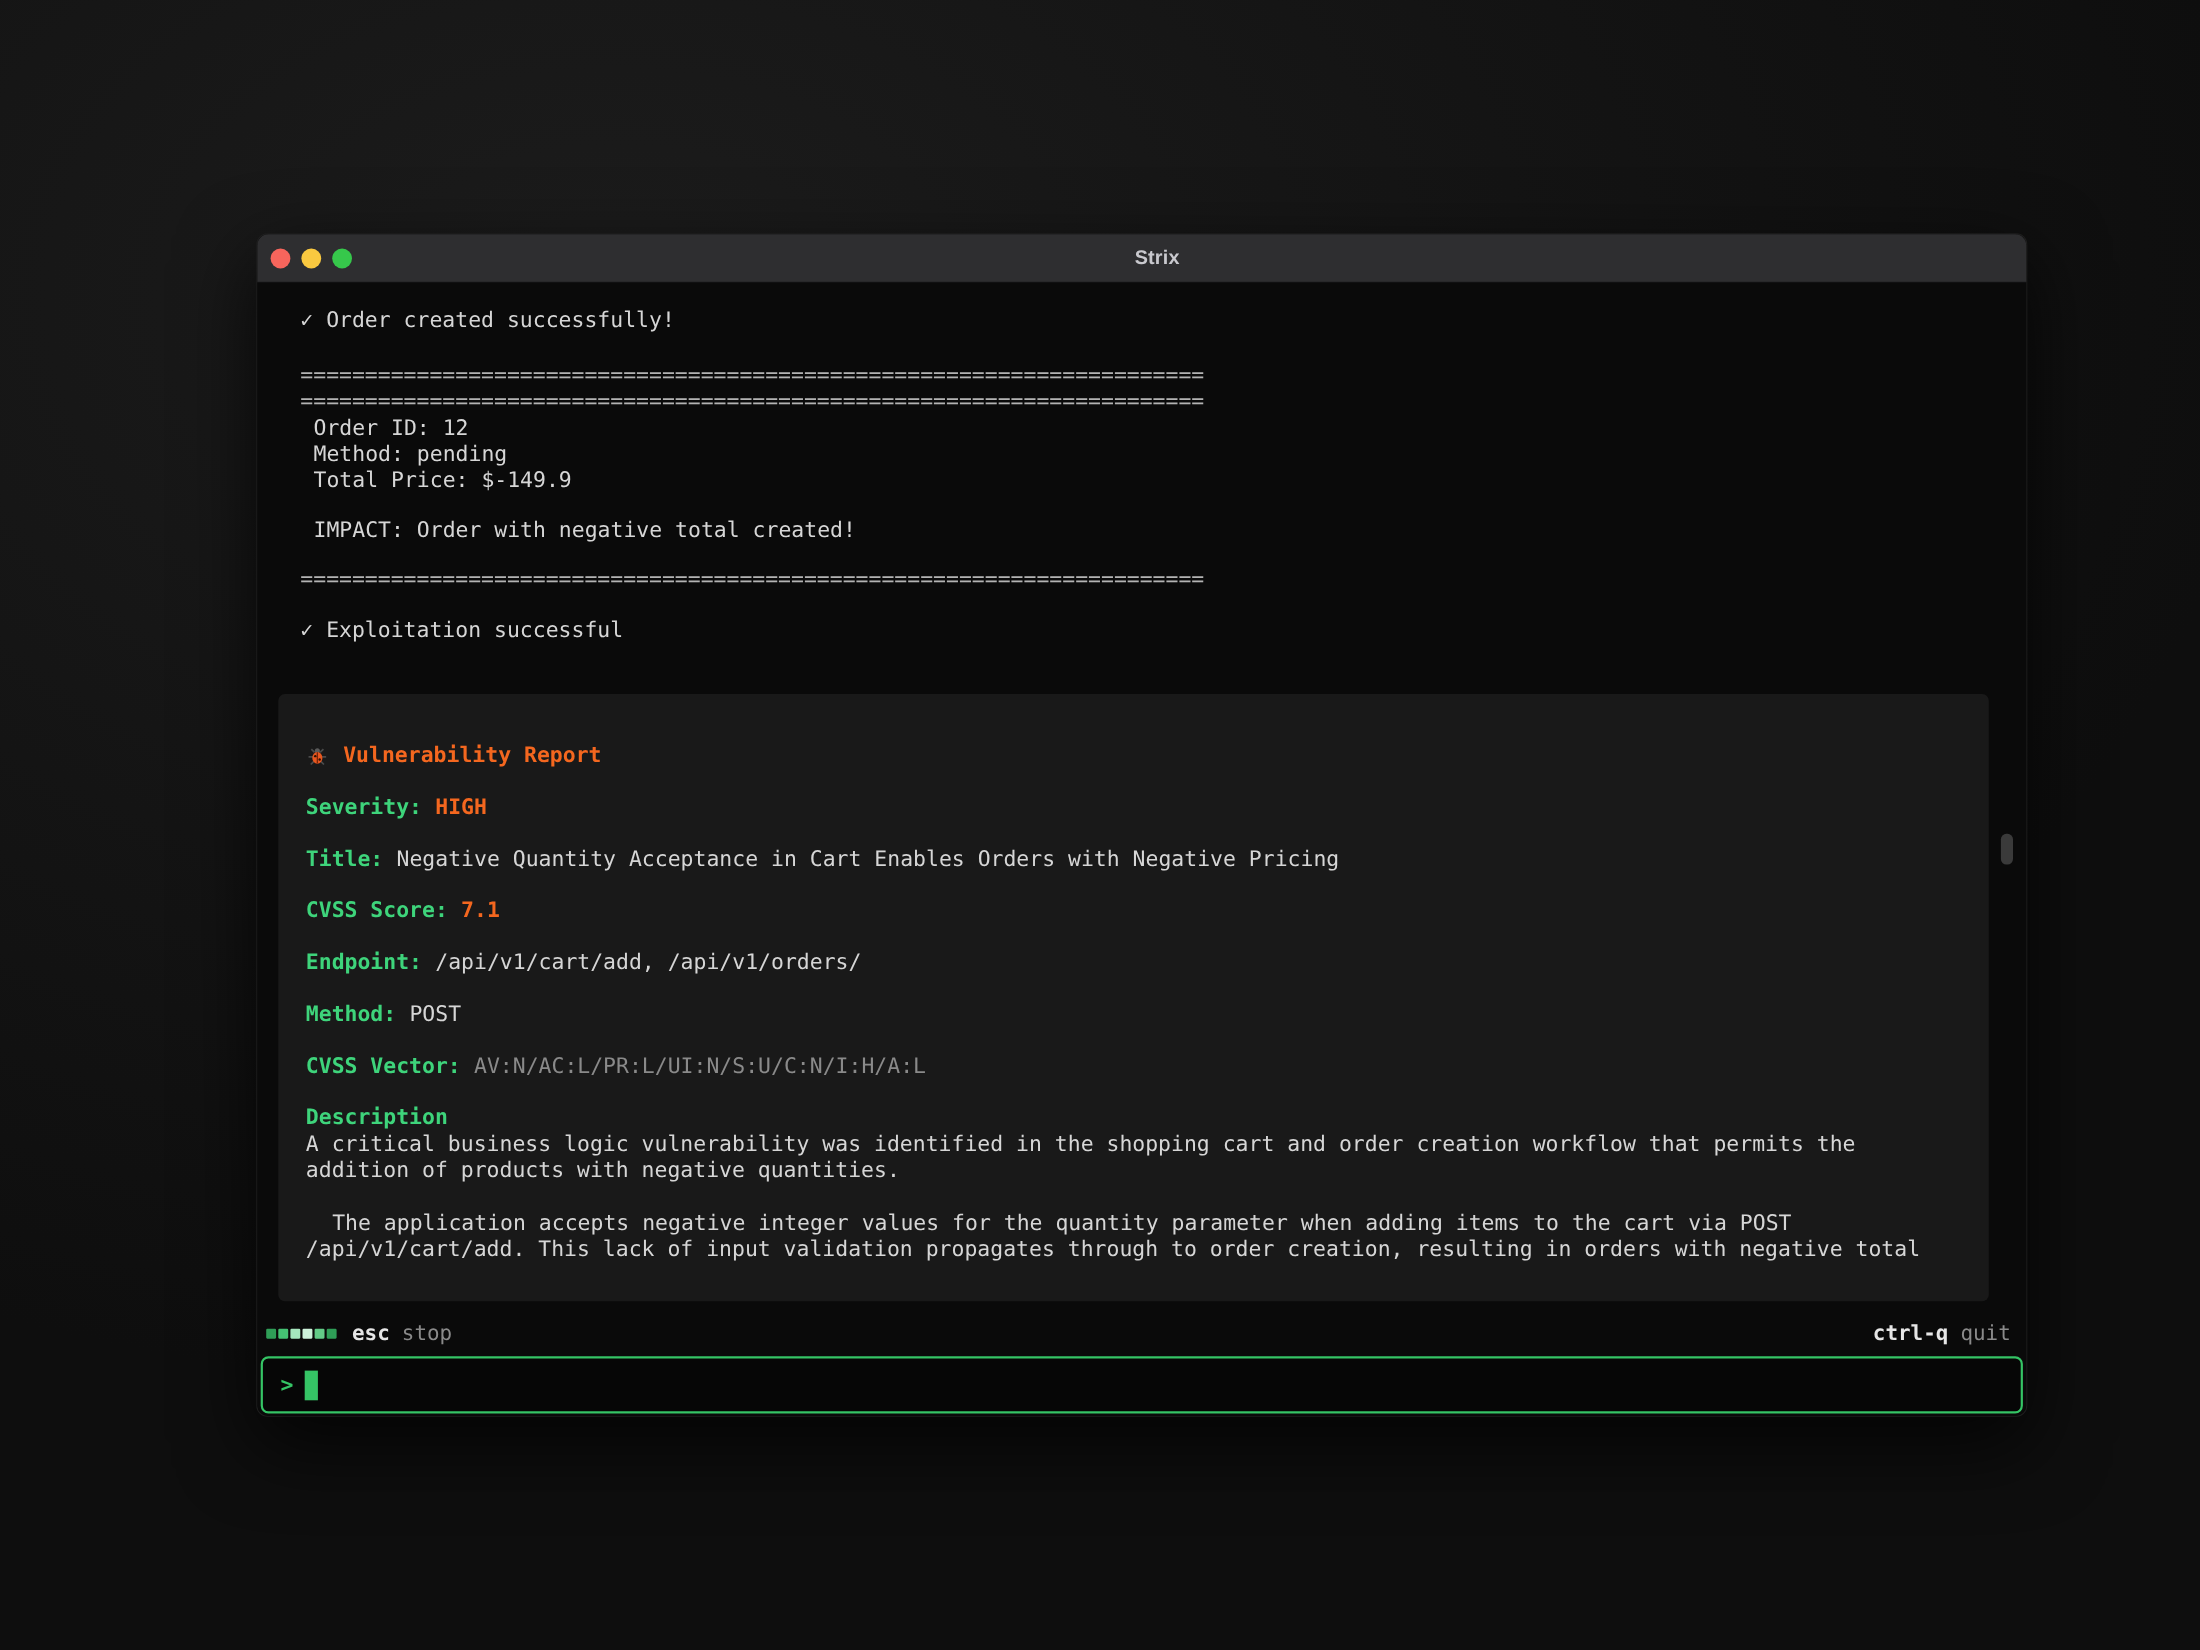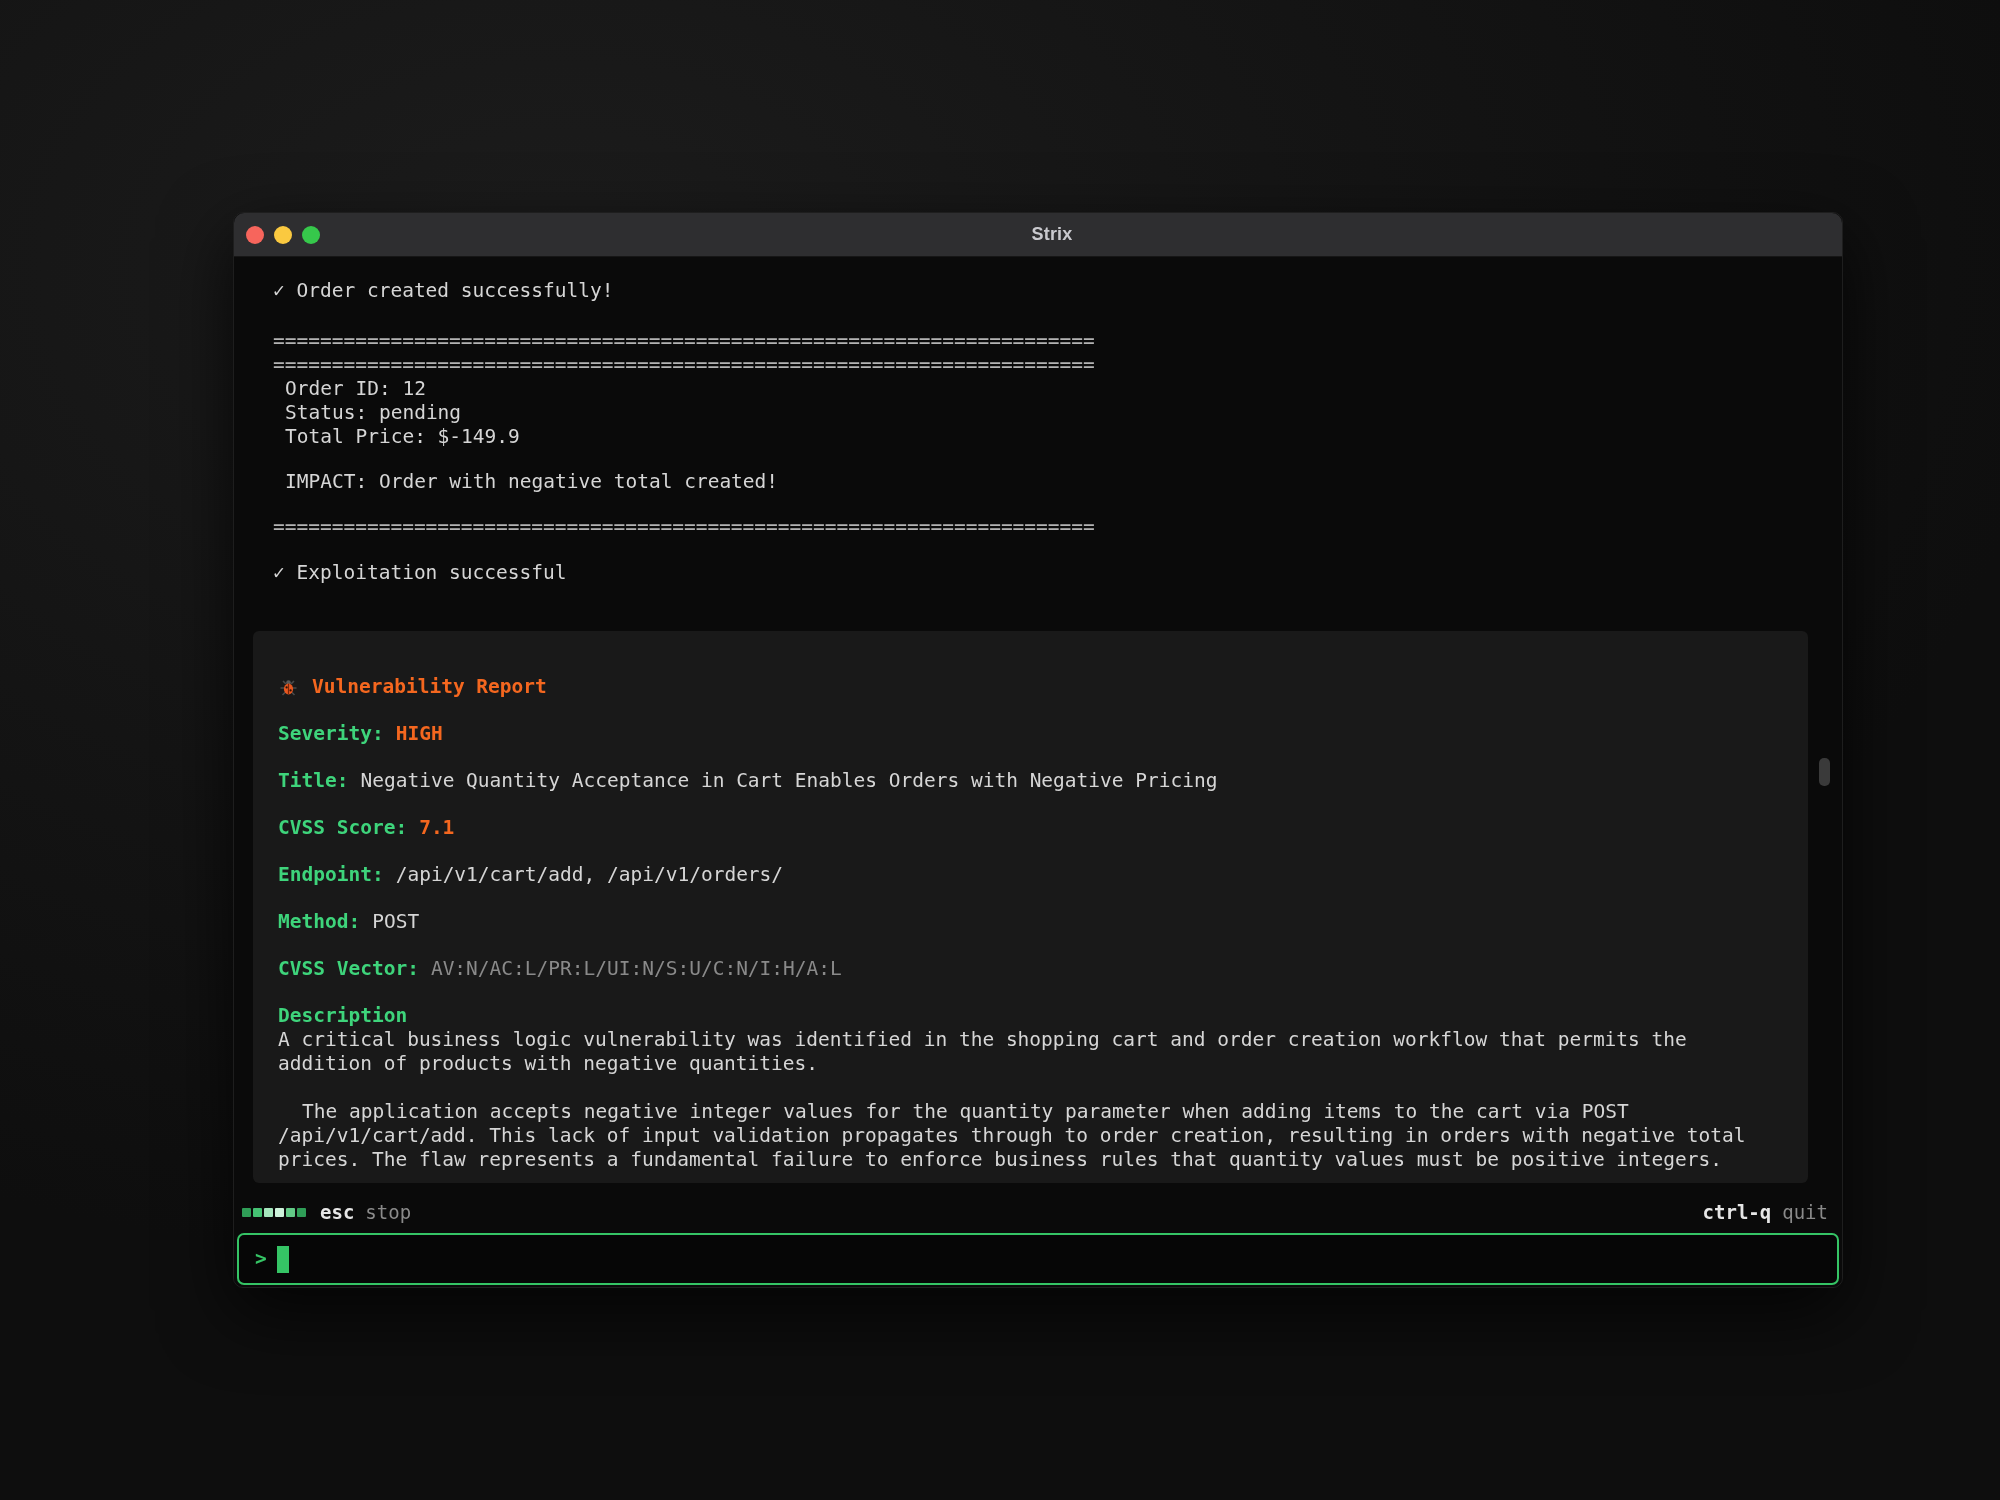--- a/index.html
+++ b/index.html
@@ -106,21 +106,21 @@
     <div class="win-title">Strix</div>
   </div>
 
   <div class="content">
 
     <div class="scrollback">
       <div class="line">✓ Order created successfully!</div>
       <div class="line sep m1">======================================================================</div>
       <div class="line sep">======================================================================</div>
       <div class="line indent">Order ID: 12</div>
-      <div class="line indent">Status: pending</div>
+      <div class="line indent">Method: pending</div>
       <div class="line indent">Total Price: $-149.9</div>
       <div class="line indent gap21">IMPACT: Order with negative total created!</div>
       <div class="line sep gap21">======================================================================</div>
       <div class="line gap22">✓ Exploitation successful</div>
     </div>
 
     <div class="panel">
       <div class="rpt-header">
         <span class="icon-wrap">
           <svg width="21" height="21" viewBox="0 0 21 21">
@@ -142,21 +142,20 @@
       <div class="prow"><span class="lab">CVSS Score:</span><span class="val-orange">7.1</span></div>
       <div class="prow"><span class="lab">Endpoint:</span><span class="val-white">/api/v1/cart/add, /api/v1/orders/</span></div>
       <div class="prow"><span class="lab">Method:</span><span class="val-white">POST</span></div>
       <div class="prow"><span class="lab">CVSS Vector:</span><span class="val-gray">AV:N/AC:L/PR:L/UI:N/S:U/C:N/I:H/A:L</span></div>
 
       <div class="prow lab">Description</div>
       <div class="desc-line">A critical business logic vulnerability was identified in the shopping cart and order creation workflow that permits the</div>
       <div class="desc-line">addition of products with negative quantities.</div>
       <div class="desc-line para-gap">The application accepts negative integer values for the quantity parameter when adding items to the cart via POST</div>
       <div class="desc-line">/api/v1/cart/add. This lack of input validation propagates through to order creation, resulting in orders with negative total</div>
-      <div class="desc-line">prices. The flaw represents a fundamental failure to enforce business rules that quantity values must be positive integers.</div>
     </div>
 
     <div class="scroll-thumb"></div>
 
     <div class="statusbar">
       <div class="sb-left">
         <div class="spinner">
           <span class="spin-sq" style="background: rgb(47, 158, 87);"></span>
           <span class="spin-sq" style="background: rgb(69, 194, 115);"></span>
           <span class="spin-sq" style="background: rgb(165, 230, 189);"></span>

